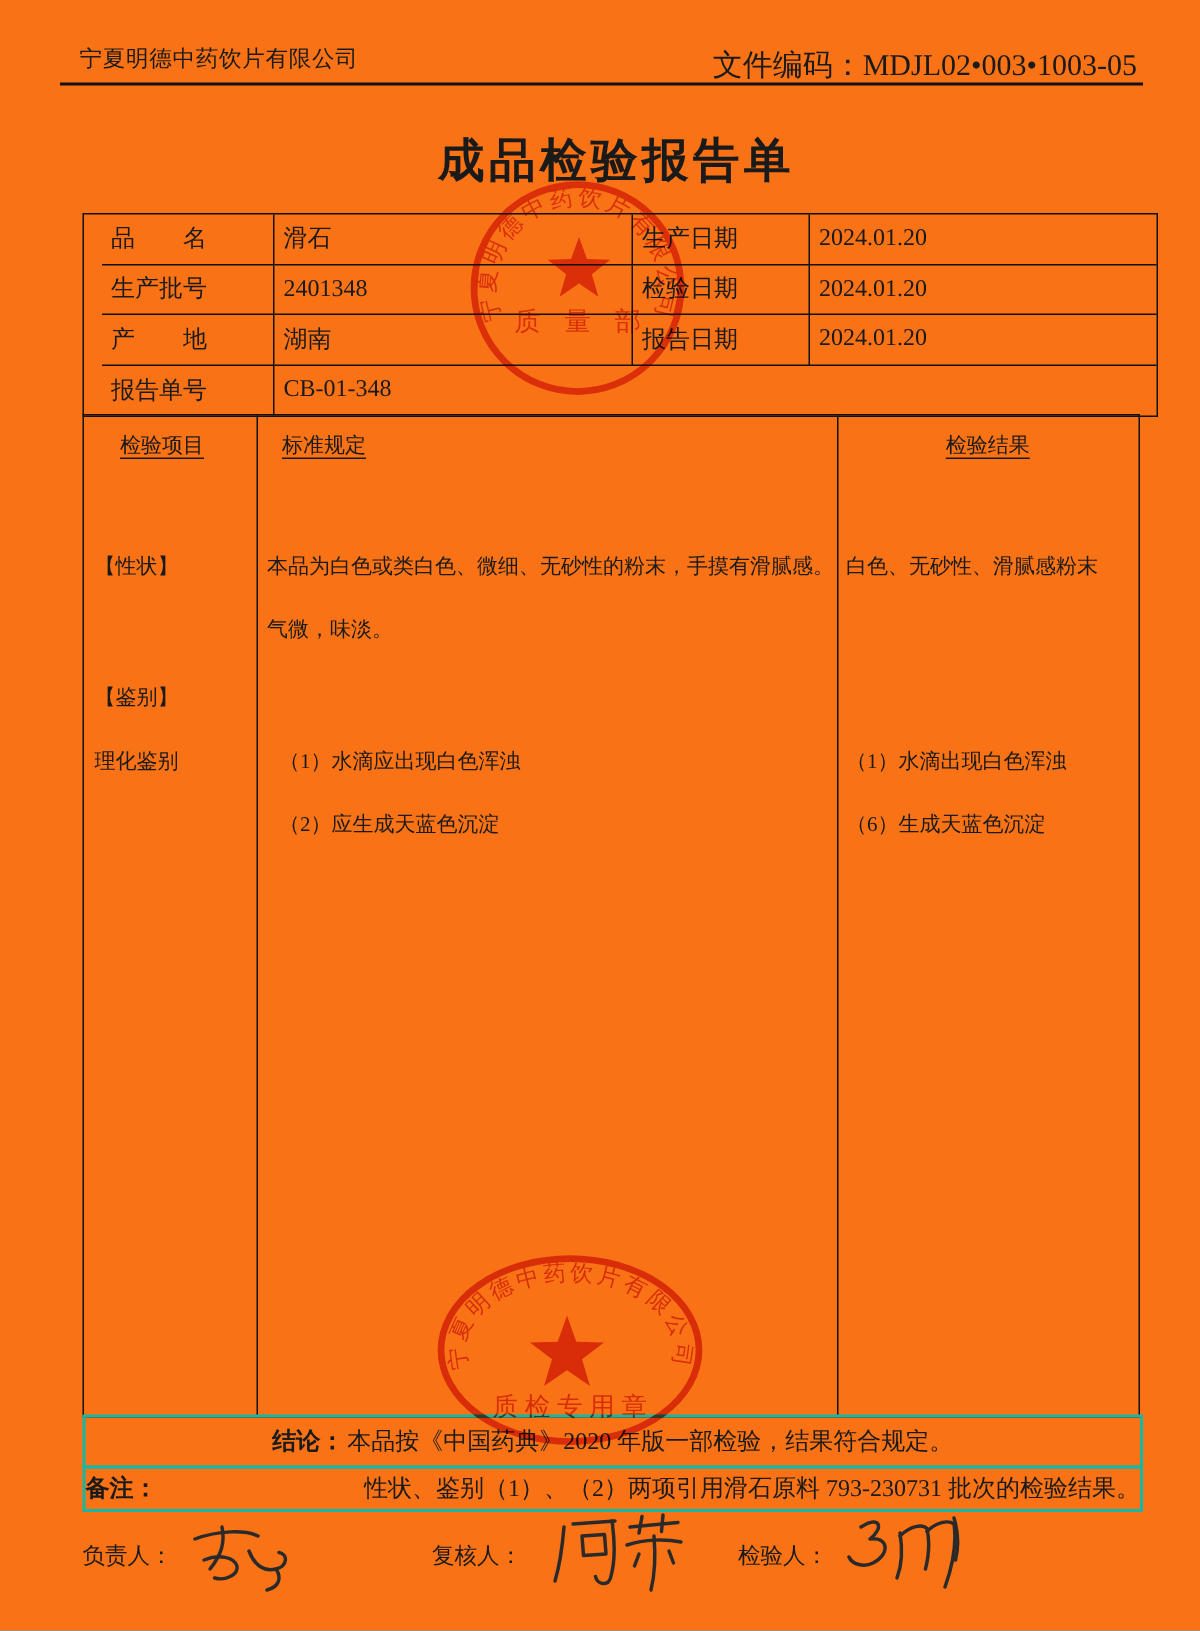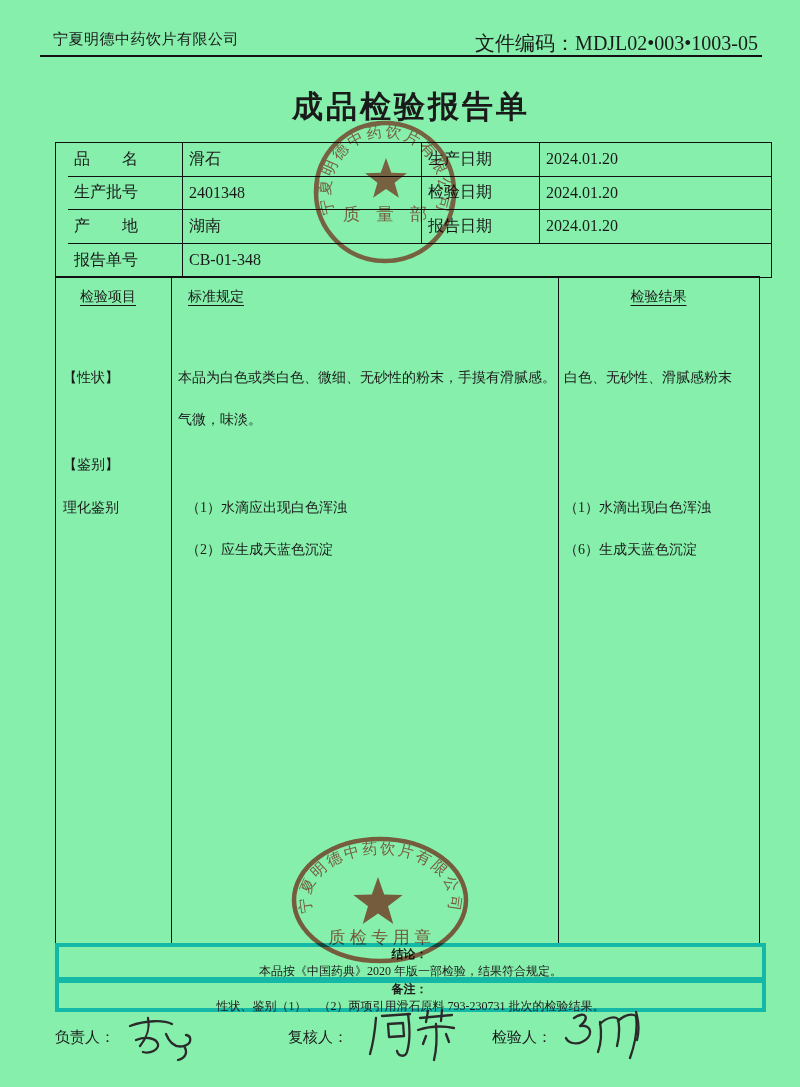--- a/index.html
+++ b/index.html
@@ -1,17 +1,17 @@
 <!DOCTYPE html>
 <html><head>
 <meta charset="utf-8">
 <style>
   html,body{margin:0;padding:0;background:#888;}
   .page{
-    position:relative;width:800px;height:1087px;background:#86efac;
+    position:relative;width:800px;height:1087px;background:#f97316;
     font-family:"Liberation Serif","DejaVu Serif",serif;color:#1a1a1a;
     overflow:hidden;margin:0 auto;
   }
   .abs{position:absolute;}
   
   .hdr-company{left:53px;top:30px;font-size:15px;letter-spacing:.5px;}
   .hdr-code{right:42px;top:30px;font-size:20px;}
   .hdr-rule{left:40px;right:38px;top:55px;height:2px;background:#111;}
   
   .title{left:0;right:0;top:86px;text-align:center;font-size:31px;font-weight:bold;letter-spacing:3px;padding-left:22px;}
@@ -22,21 +22,21 @@
   .t1 .cell{border-right:1px solid #111;border-bottom:1px solid #111;display:flex;align-items:center;padding-left:6px;overflow:hidden;}
   .t1 .c-last{border-right:none;}
   .t1 .r-last{border-bottom:none;}
   .t1 .span3{grid-column:2/5;border-right:none;}
   
   .t2{left:55px;top:276px;width:703px;height:667px;border:1px solid #111;font-size:14px;}
   .t2 .vline{position:absolute;top:0;bottom:0;width:1px;background:#111;}
   .t2 .txt{position:absolute;white-space:nowrap;}
   .t2 .uline{text-decoration:underline;text-underline-offset:4px;}
   
-  .bar{left:55px;width:703px;border:4px solid #14b8a6;display:flex;align-items:center;justify-content:center;font-size:12px;flex-direction:column;}
+  .bar{left:55px;width:703px;border:2px solid #14b8a6;display:flex;align-items:center;justify-content:center;font-size:16px;}
   .concl{top:943px;height:32px;}
   .remark{top:977px;height:27px;justify-content:space-between;}
   .bar b{font-weight:bold;margin-right:2px;}
   
   .sig-label{font-size:15px;top:1028px;}
   .sigsvg{stroke:#2a2a2a;fill:none;stroke-width:2.3;stroke-linecap:round;stroke-linejoin:round;}
   
   .stampsvg{left:0;top:0;pointer-events:none;mix-blend-mode:multiply;}
 </style>
 </head>

